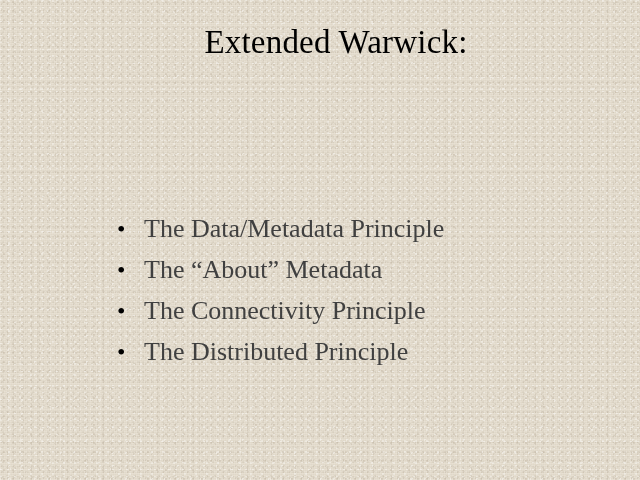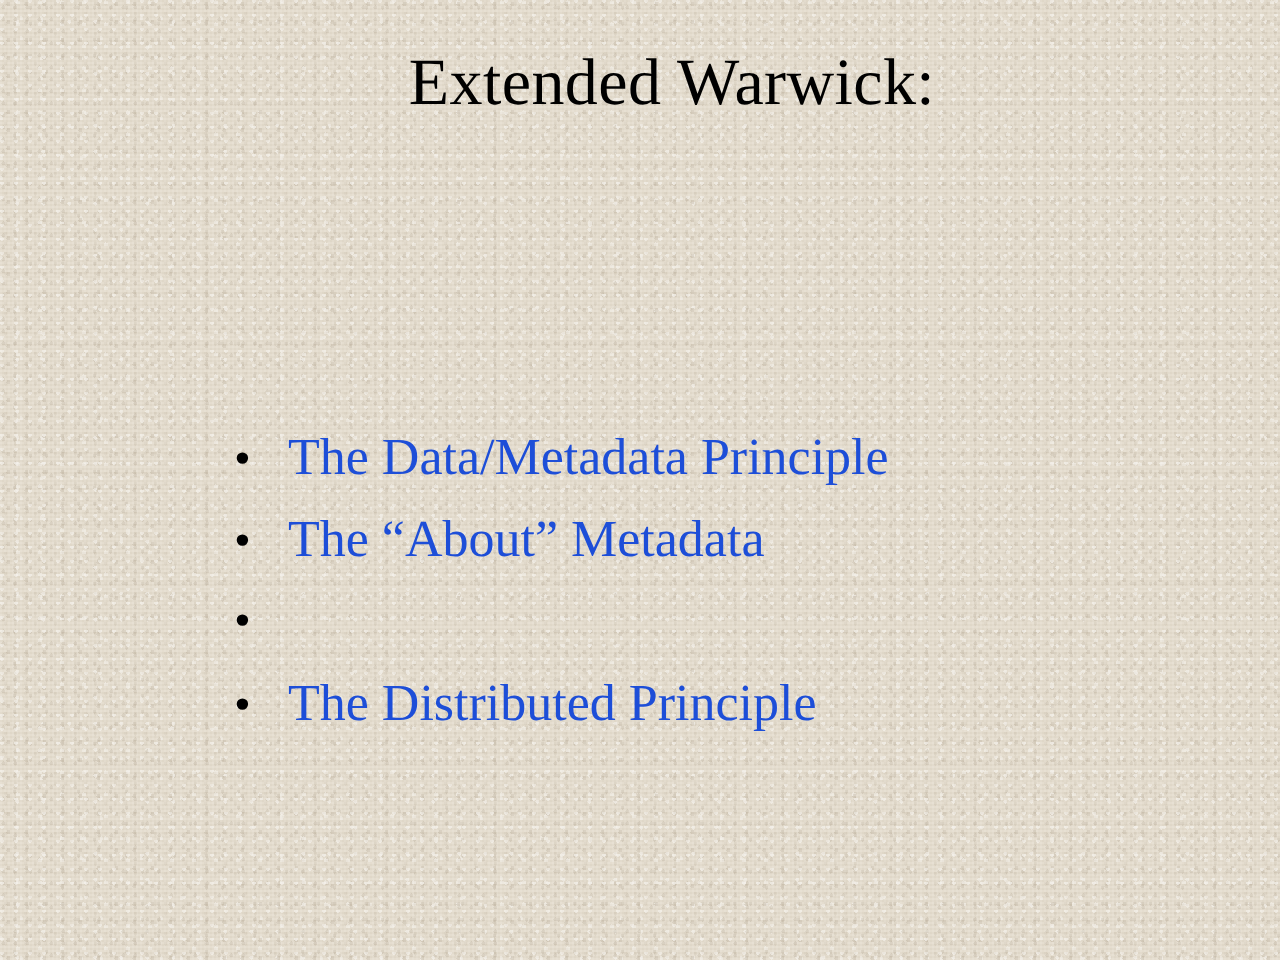--- a/index.html
+++ b/index.html
@@ -96,21 +96,21 @@
     flex: 0 0 auto;
     width: 27px;
     color: #000000;
     font-size: 24px;
     line-height: 30px;
     text-align: left;
     padding-left: 3px;
   }
   .bullet-text {
     flex: 1 1 auto;
-    color: #1d4ed8;
+    color: #404040;
     font-size: 26px;
     line-height: 30px;
     white-space: nowrap;
   }
 </style>
 </head>
 <body style="background-color: rgb(227, 219, 204);">
 
 <div id="slide" style="background-color: rgb(227, 219, 204);">
 
@@ -127,20 +127,21 @@
       <li class="bullet-row">
         <span class="bullet-marker">•</span>
         <span class="bullet-text">The Data/Metadata Principle</span>
       </li>
       <li class="bullet-row">
         <span class="bullet-marker">•</span>
         <span class="bullet-text">The “About” Metadata</span>
       </li>
       <li class="bullet-row">
         <span class="bullet-marker">•</span>
+        <span class="bullet-text">The Connectivity Principle</span>
       </li>
       <li class="bullet-row">
         <span class="bullet-marker">•</span>
         <span class="bullet-text">The Distributed Principle</span>
       </li>
     </ul>
 
   </div>
 </div>
 

